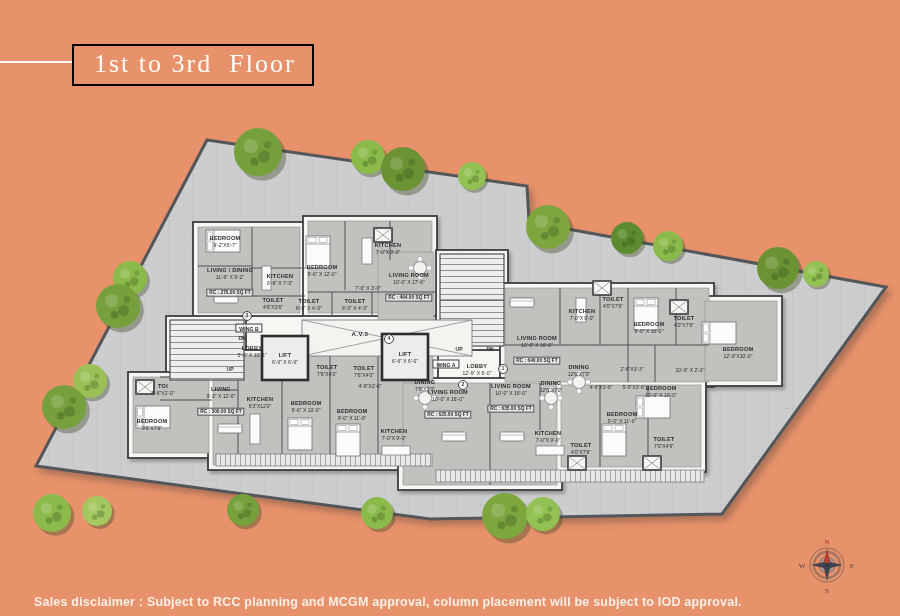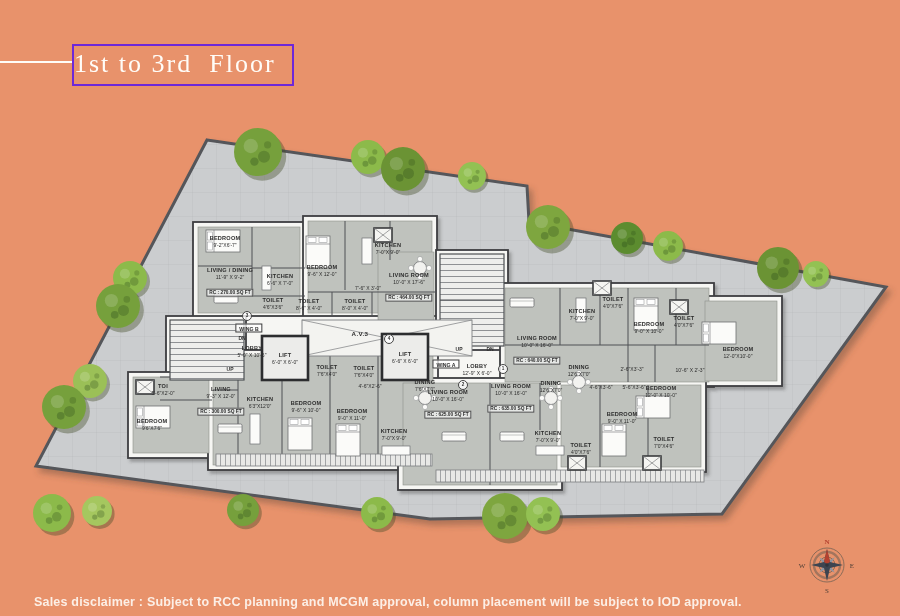--- a/index.html
+++ b/index.html
@@ -1,20 +1,20 @@
 <!DOCTYPE html>
 <html><head>
 <meta charset="utf-8">
 <style>
   html,body{margin:0;padding:0;}
   .stage{position:relative;width:900px;height:616px;overflow:hidden;
          background:#e8926b;font-family:"Liberation Sans",sans-serif;}
   
   .title-line{position:absolute;left:0;top:61px;width:72px;height:2px;background:#fffdf8;}
-  .title-box{position:absolute;left:72px;top:44px;border:2px solid #6d28d9;padding:3px 16px 5px 0;}
+  .title-box{position:absolute;left:72px;top:44px;border:2px solid #000000;padding:3px 16px 5px 20px;}
   .title-box .t{font-family:"Liberation Serif",serif;font-size:26px;color:#fffdf8;letter-spacing:2px;white-space:pre;}
   
   .disclaimer{position:absolute;left:34px;top:595px;font-size:12.5px;font-weight:700;
               color:#fcefe6;letter-spacing:.2px;text-align:right;}
   
   .plan-svg{position:absolute;left:0;top:0;}
   
   .labels{position:absolute;left:0;top:0;width:900px;height:616px;pointer-events:none;}
   .lbl{position:absolute;transform:translate(-50%,-50%);text-align:center;color:#2d2d2d;white-space:nowrap;}
   .rname{font-size:5.6px;font-weight:700;line-height:1.2;letter-spacing:.2px;}

